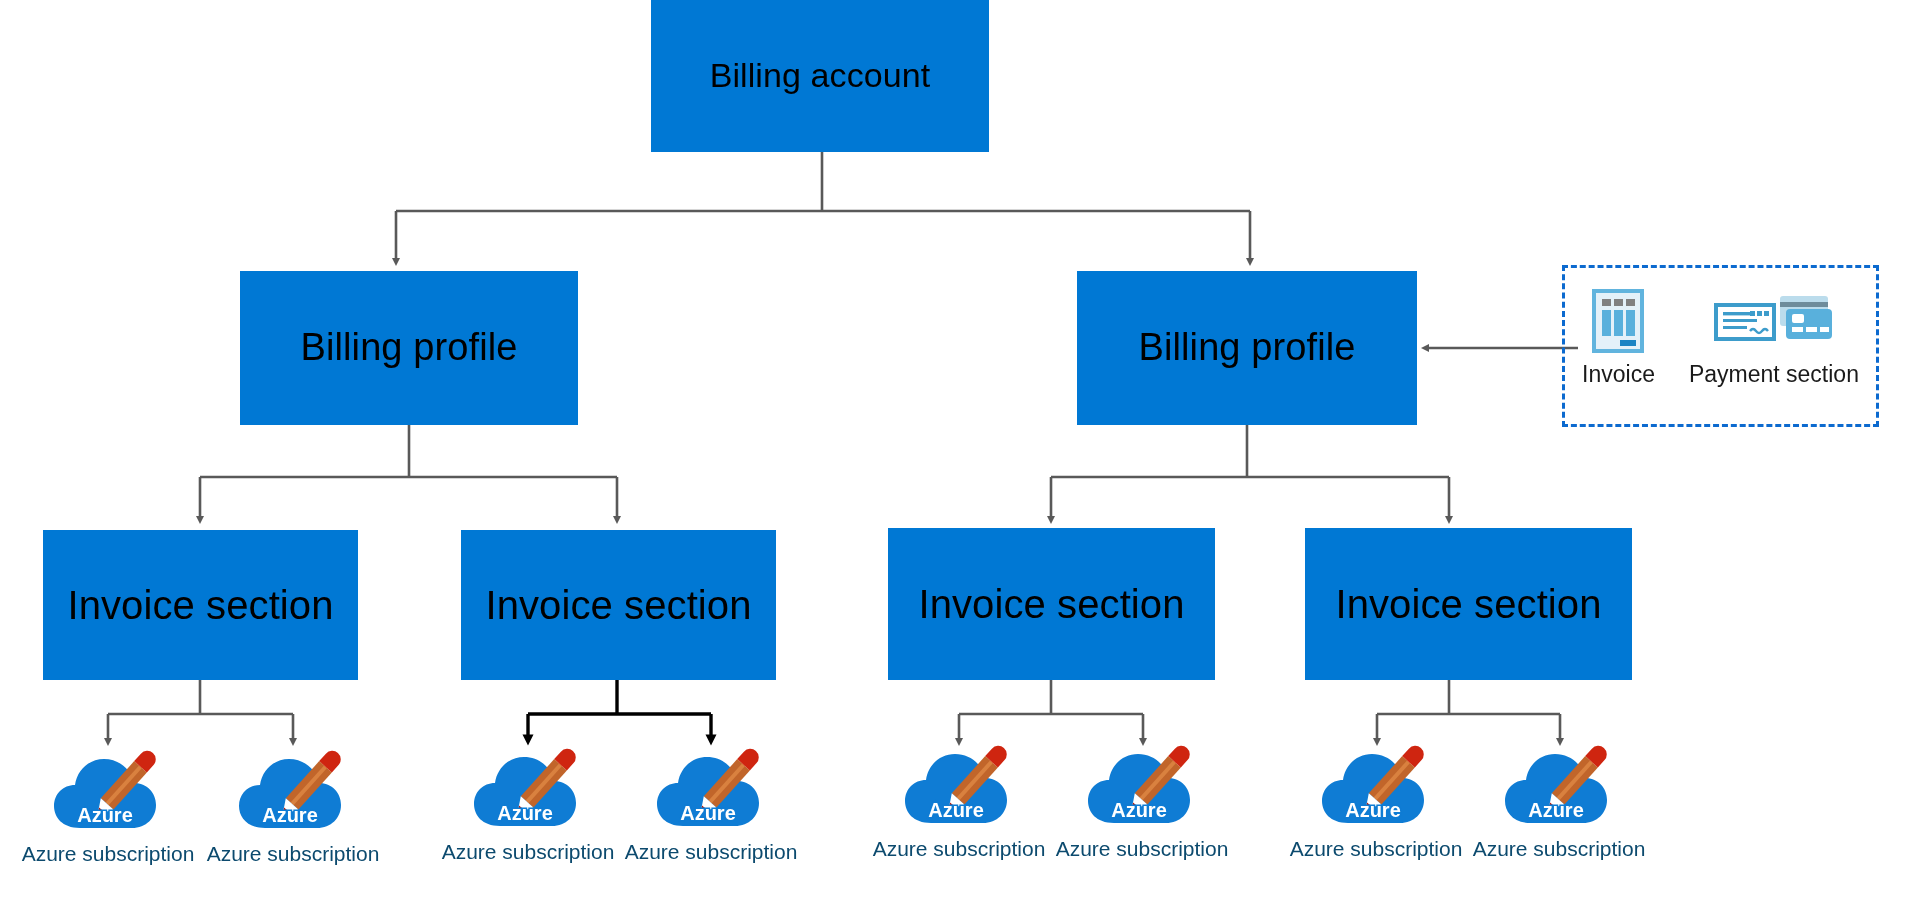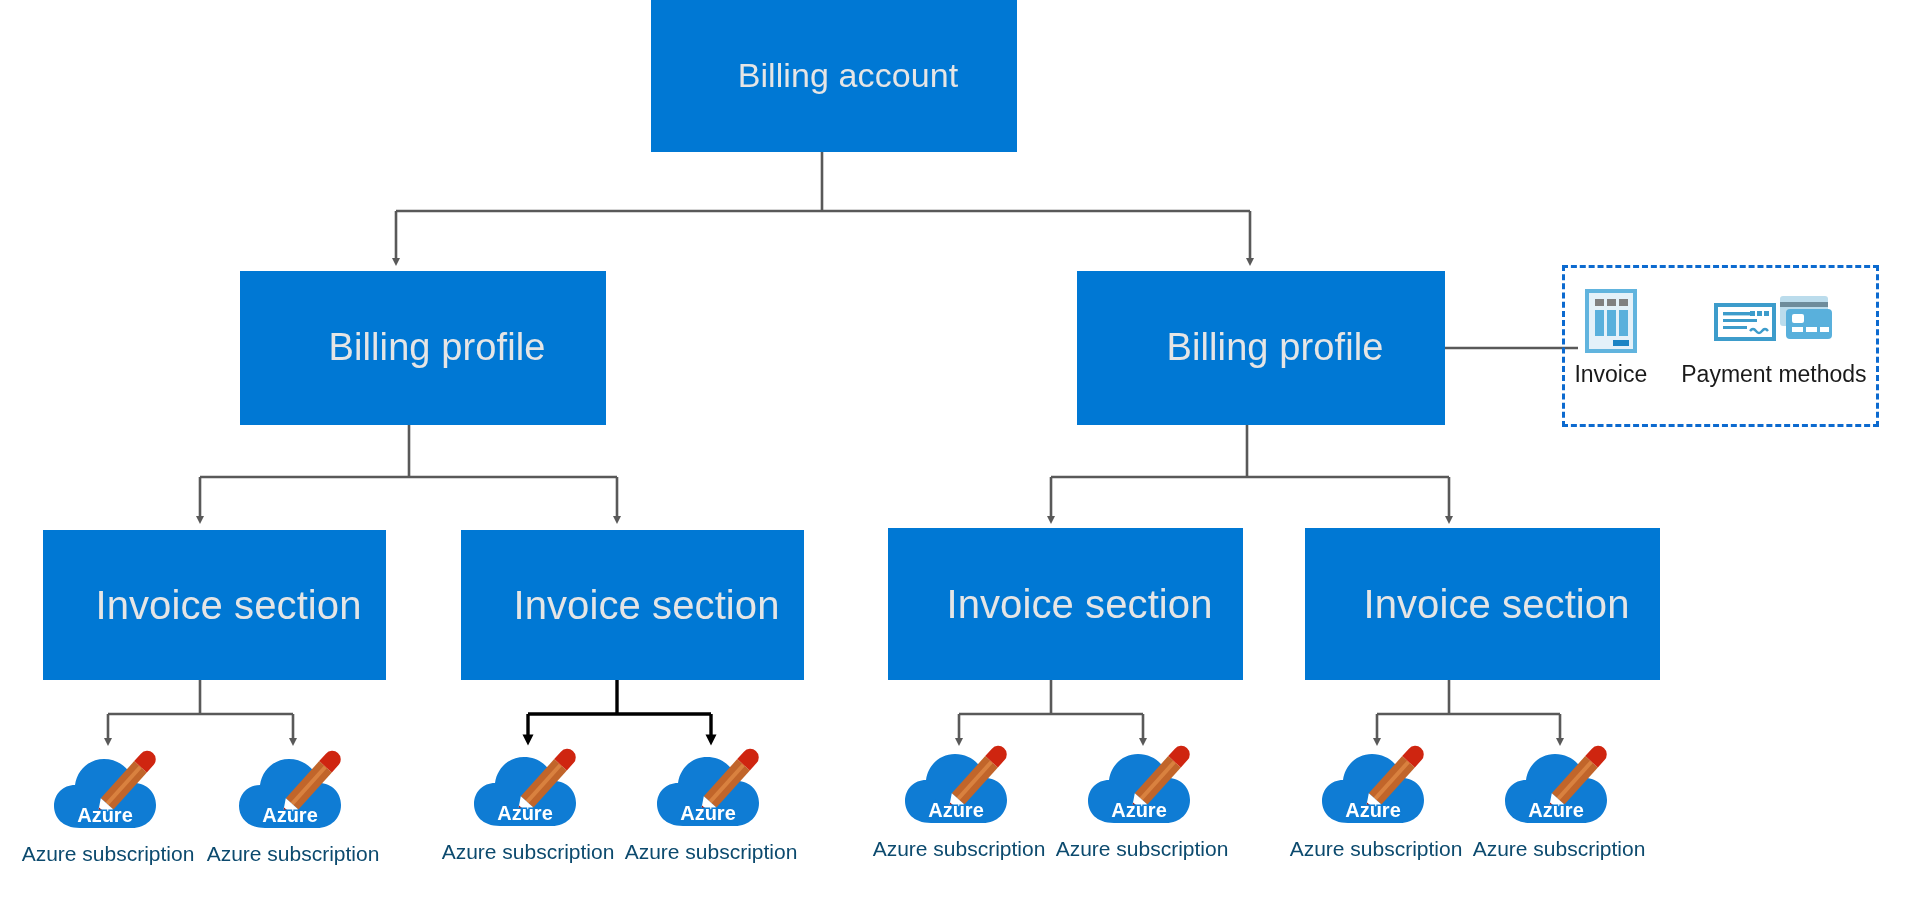--- a/index.html
+++ b/index.html
@@ -5,23 +5,23 @@
   html,body{margin:0;padding:0;background:#ffffff;}
   body{
     width:1925px;height:898px;position:relative;overflow:hidden;
     font-family:"Liberation Sans","DejaVu Sans",sans-serif;
     -webkit-font-smoothing:antialiased;
   }
   #canvas{position:absolute;inset:0;width:1925px;height:898px;}
   svg.wires{position:absolute;left:0;top:0;width:1925px;height:898px;pointer-events:none;}
 
   .node{
-    position:absolute;background:#0078D4;color:#e5e5e5;
+    position:absolute;background:#0078D4;color:#000000;
     display:flex;align-items:center;justify-content:center;
-    font-weight:400;letter-spacing:.1px;text-align:center;line-height:1.1;padding-left:28px;
+    font-weight:400;letter-spacing:.1px;text-align:center;line-height:1.1;
   }
   .node.lvl1{font-size:34px;}
   .node.lvl2{font-size:38px;}
   .node.lvl3{font-size:40px;}
 
   
   .pay-panel{
     position:absolute;left:1562px;top:265px;width:317px;height:162px;
     border:3px dashed #0C6ACF;box-sizing:border-box;
   }
@@ -143,21 +143,21 @@
             <rect x="66" y="3" width="48" height="30" rx="3" fill="#BBDCEC"></rect>
             <rect x="66" y="9" width="48" height="5" fill="#6E8C9B"></rect>
 
             <rect x="72" y="16" width="46" height="30" rx="4" fill="#59B0DC"></rect>
             <rect x="78" y="21" width="12" height="9" rx="2" fill="#FFFFFF"></rect>
             <rect x="78" y="34" width="11" height="5" fill="#FFFFFF"></rect>
             <rect x="92" y="34" width="11" height="5" fill="#FFFFFF"></rect>
             <rect x="106" y="34" width="9" height="5" fill="#FFFFFF"></rect>
           </svg>
         </div>
-        <div class="pay-label">Payment methods</div>
+        <div class="pay-label">Payment section</div>
       </div>
 
     </div>
   </div>
 
   <div class="node lvl3" style="left:43px;top:530px;width:315px;height:150px;">
     <span>Invoice section</span>
   </div>
 
   <div class="node lvl3" style="left:461px;top:530px;width:315px;height:150px;">

